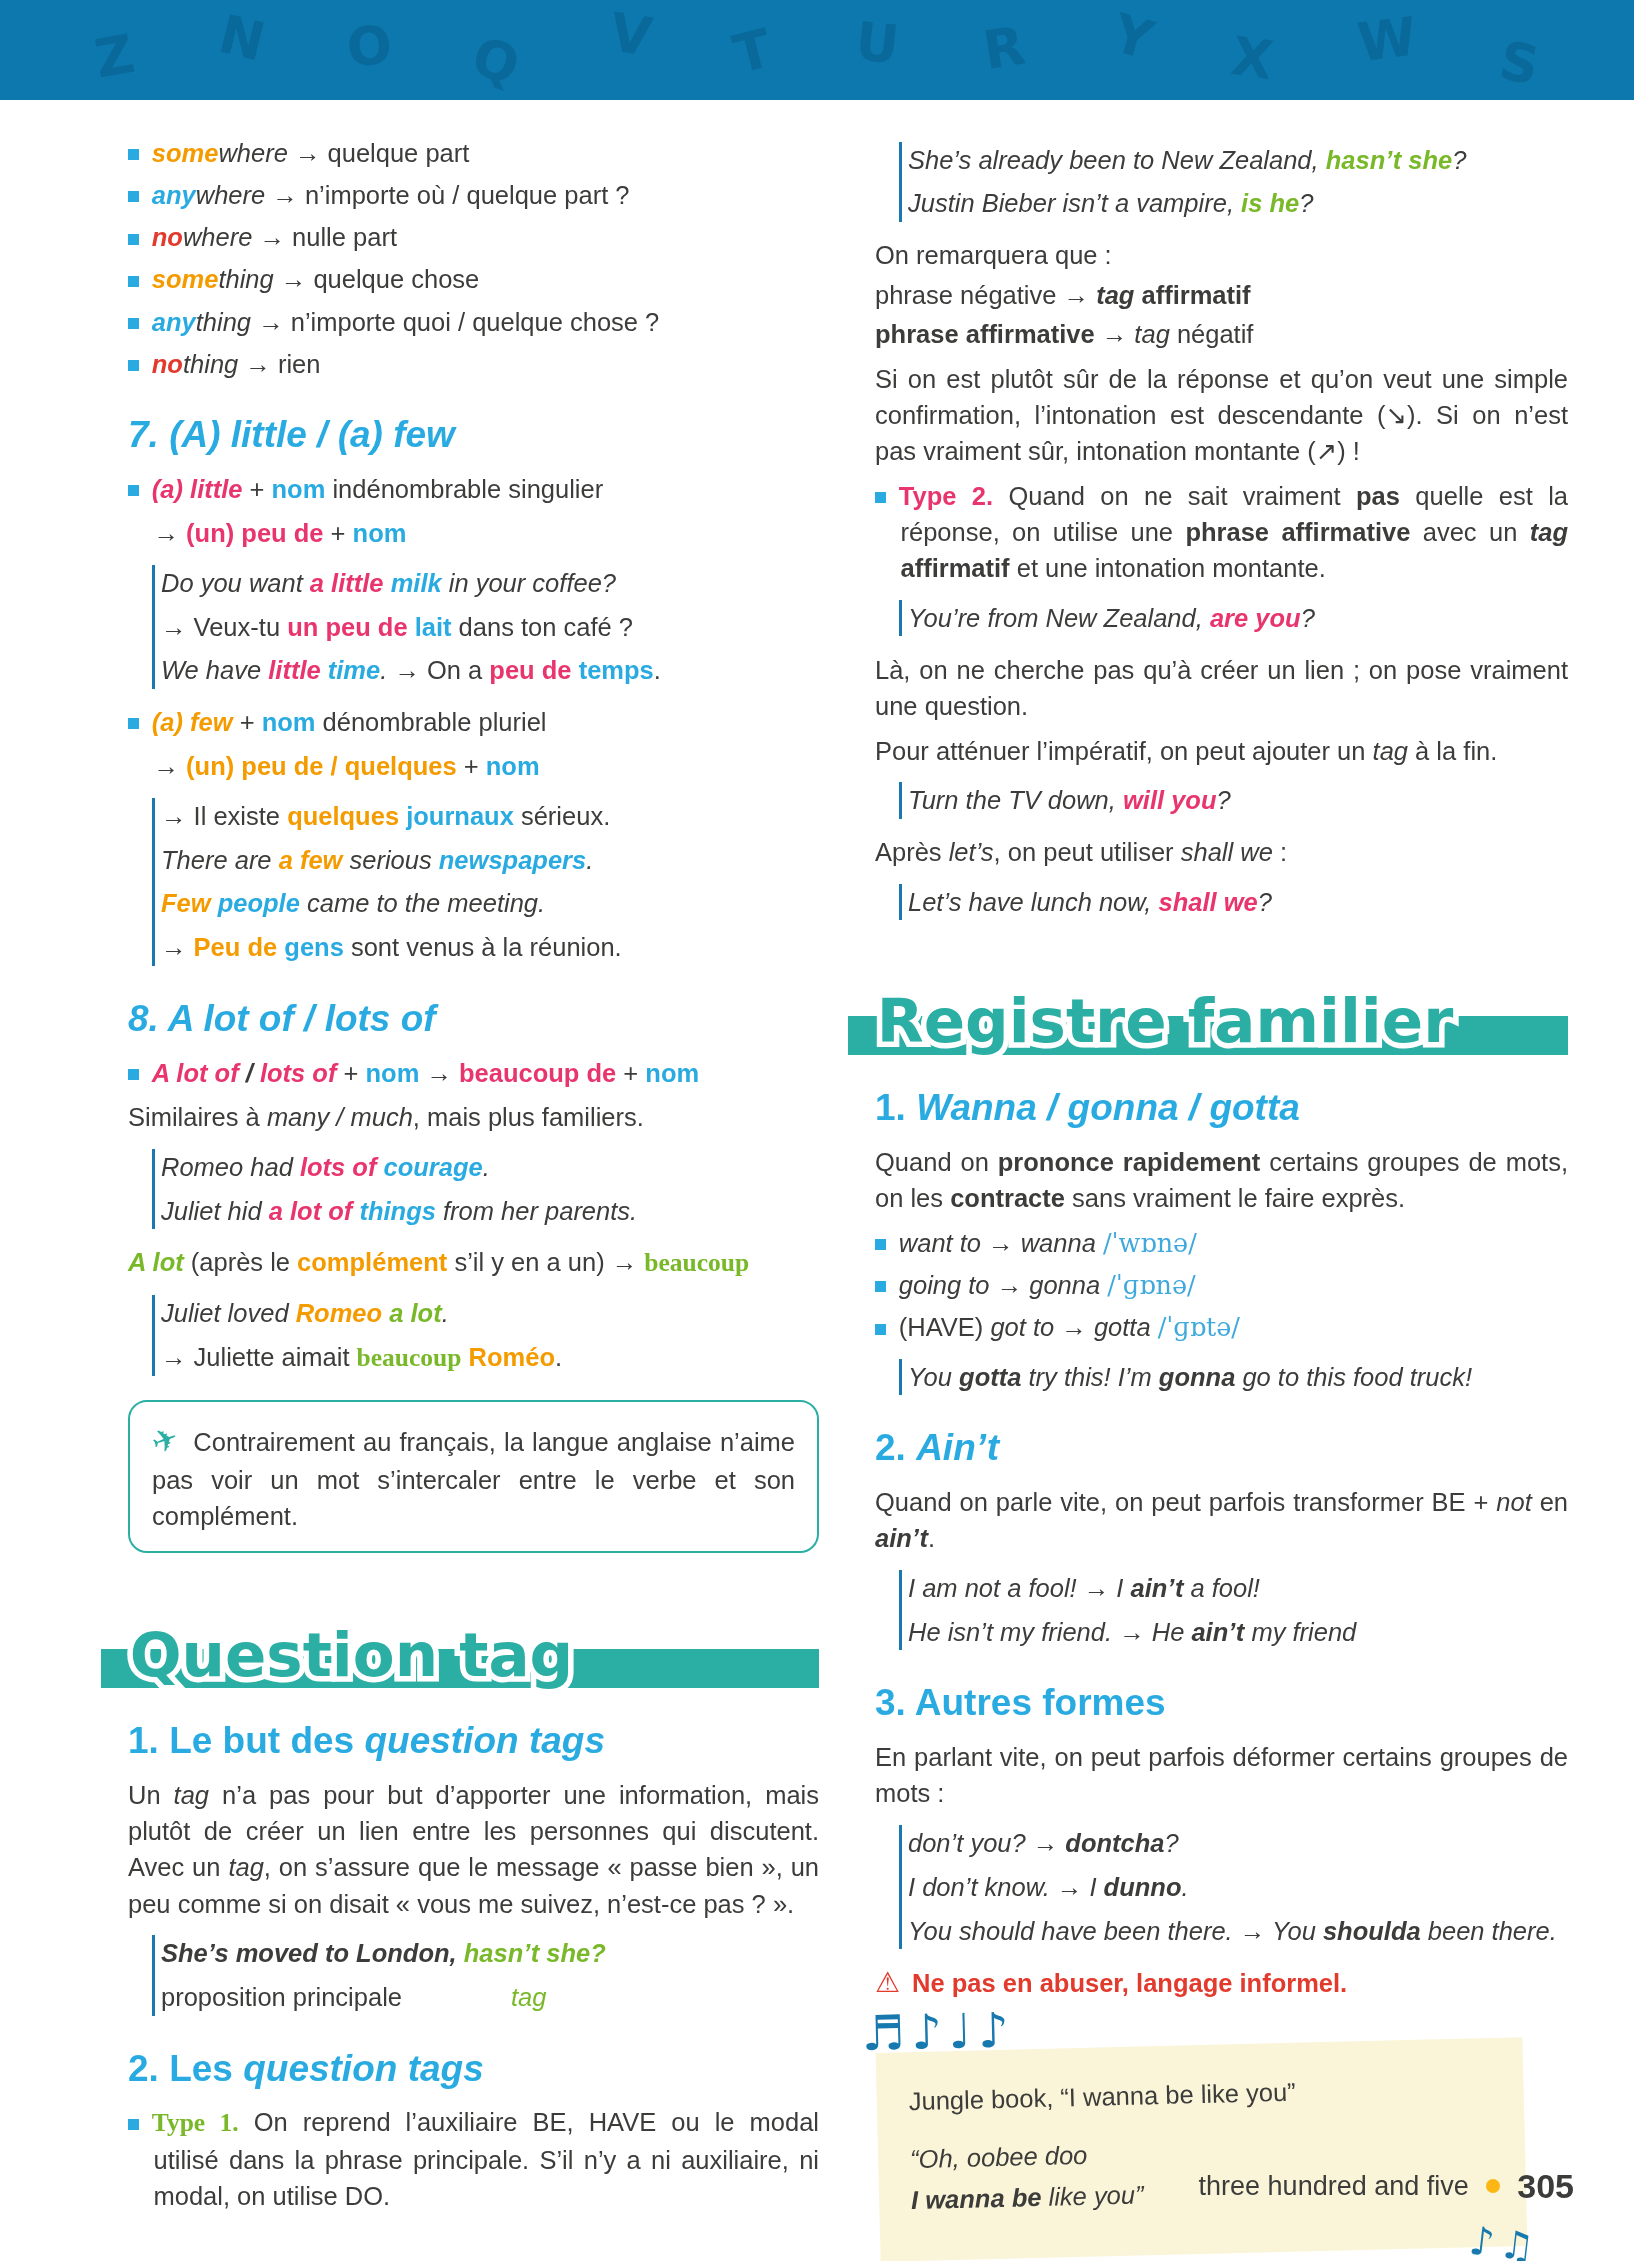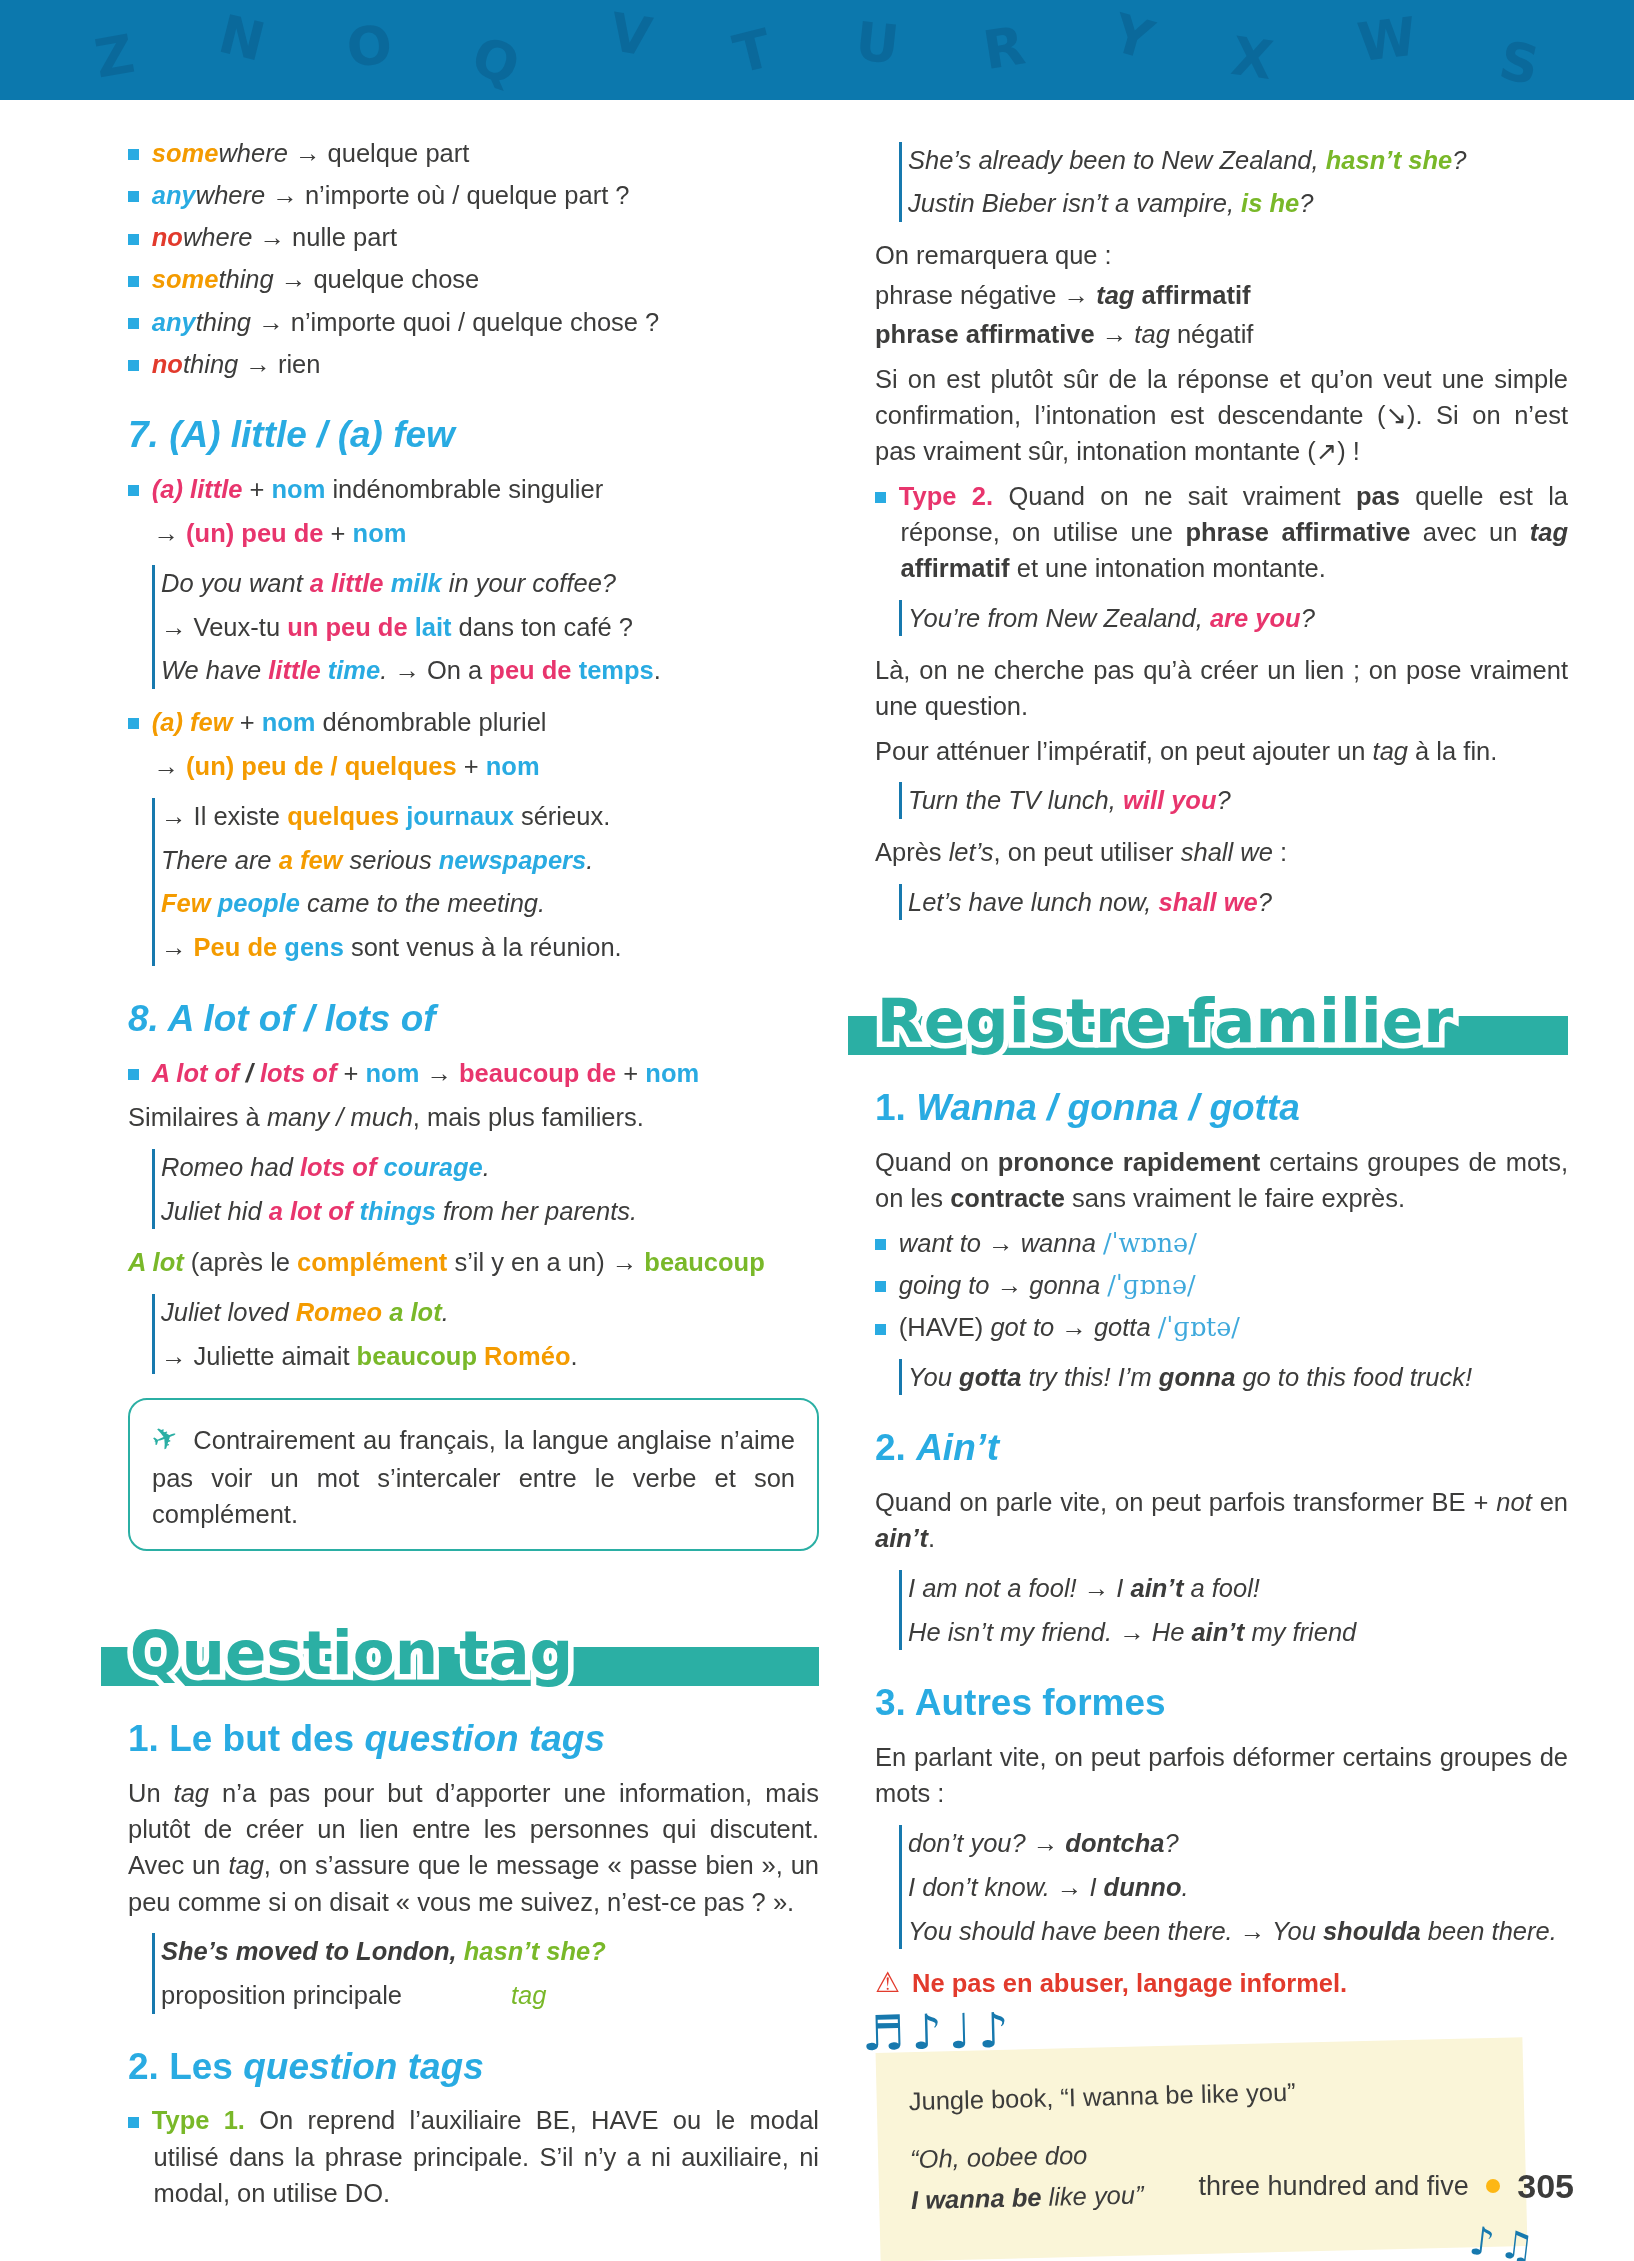--- a/index.html
+++ b/index.html
@@ -28,21 +28,21 @@
   .s-d{color:var(--dark);}
   .s-di{color:var(--dark);font-style:italic;}
   .s-db{color:var(--dark);font-weight:700;}
   .s-dbi{color:var(--dark);font-weight:700;font-style:italic;}
   .s-pkb{color:var(--pink);font-weight:700;text-align:right;}
   .s-pkbi{color:var(--pink);font-weight:700;font-style:italic;}
   .s-cyb{color:var(--cyan);font-weight:700;}
   .s-cybi{color:var(--cyan);font-weight:700;font-style:italic;}
   .s-orb{color:var(--orange);font-weight:700;}
   .s-orbi{color:var(--orange);font-weight:700;font-style:italic;}
-  .s-grb{color:var(--green);font-weight:700;}
+  .s-grb{color:var(--green);font-weight:700;font-family:Liberation Serif, serif;}
   .s-grbi{color:var(--green);font-weight:700;font-style:italic;}
   .s-gri{color:var(--green);font-style:italic;}
   .s-rdbi{color:var(--red);font-weight:700;font-style:italic;}
   .s-rdb{color:var(--red);font-weight:700;}
   .s-ipa{color:var(--ipa);font-family:"DejaVu Serif",serif;}
   .s-gap{display:inline-block;width:109px;}
   
   .blk-list{margin:6.8px 0 3.4px;}
   .blk-bullet{margin:7.7px 0;padding-left:25.5px;text-indent:-25.5px;text-align:justify;}
   .blk-list .blk-bullet{text-align:left;margin:6px 0;}
@@ -169,21 +169,21 @@
       <div class="blk-line"><span class="s-db">phrase affirmative</span><span class="s-d"> → </span><span class="s-di">tag</span><span class="s-d"> négatif</span></div>
     </div>
     <div class="blk-para"><span class="s-d">Si on est plutôt sûr de la réponse et qu’on veut une simple confirmation, l’intonation est descendante (↘). Si on n’est pas vraiment sûr, intonation montante (↗) !</span></div>
     <div class="blk-bullet"><span class="sq"></span><span class="s-pkb">Type 2.</span><span class="s-d"> Quand on ne sait vraiment </span><span class="s-db">pas</span><span class="s-d"> quelle est la réponse, on utilise une </span><span class="s-db">phrase affirmative</span><span class="s-d"> avec un </span><span class="s-dbi">tag</span><span class="s-d"> </span><span class="s-db">affirmatif</span><span class="s-d"> et une intonation montante.</span></div>
     <div class="blk-example">
       <div class="ex-line"><span class="s-di">You’re from New Zealand, </span><span class="s-pkbi">are you</span><span class="s-di">?</span></div>
     </div>
     <div class="blk-para"><span class="s-d">Là, on ne cherche pas qu’à créer un lien ; on pose vraiment une question.</span></div>
     <div class="blk-para"><span class="s-d">Pour atténuer l’impératif, on peut ajouter un </span><span class="s-di">tag</span><span class="s-d"> à la fin.</span></div>
     <div class="blk-example">
-      <div class="ex-line"><span class="s-di">Turn the TV lunch, </span><span class="s-pkbi">will you</span><span class="s-di">?</span></div>
+      <div class="ex-line"><span class="s-di">Turn the TV down, </span><span class="s-pkbi">will you</span><span class="s-di">?</span></div>
     </div>
     <div class="blk-para"><span class="s-d">Après </span><span class="s-di">let’s</span><span class="s-d">, on peut utiliser </span><span class="s-di">shall we</span><span class="s-d"> :</span></div>
     <div class="blk-example">
       <div class="ex-line"><span class="s-di">Let’s have lunch now, </span><span class="s-pkbi">shall we</span><span class="s-di">?</span></div>
     </div>
     <div class="bigheading">
       <div class="bh-band"></div>
       <span class="bh-stroke">Registre familier</span>
       <span class="bh-fill">Registre familier</span>
     </div>

